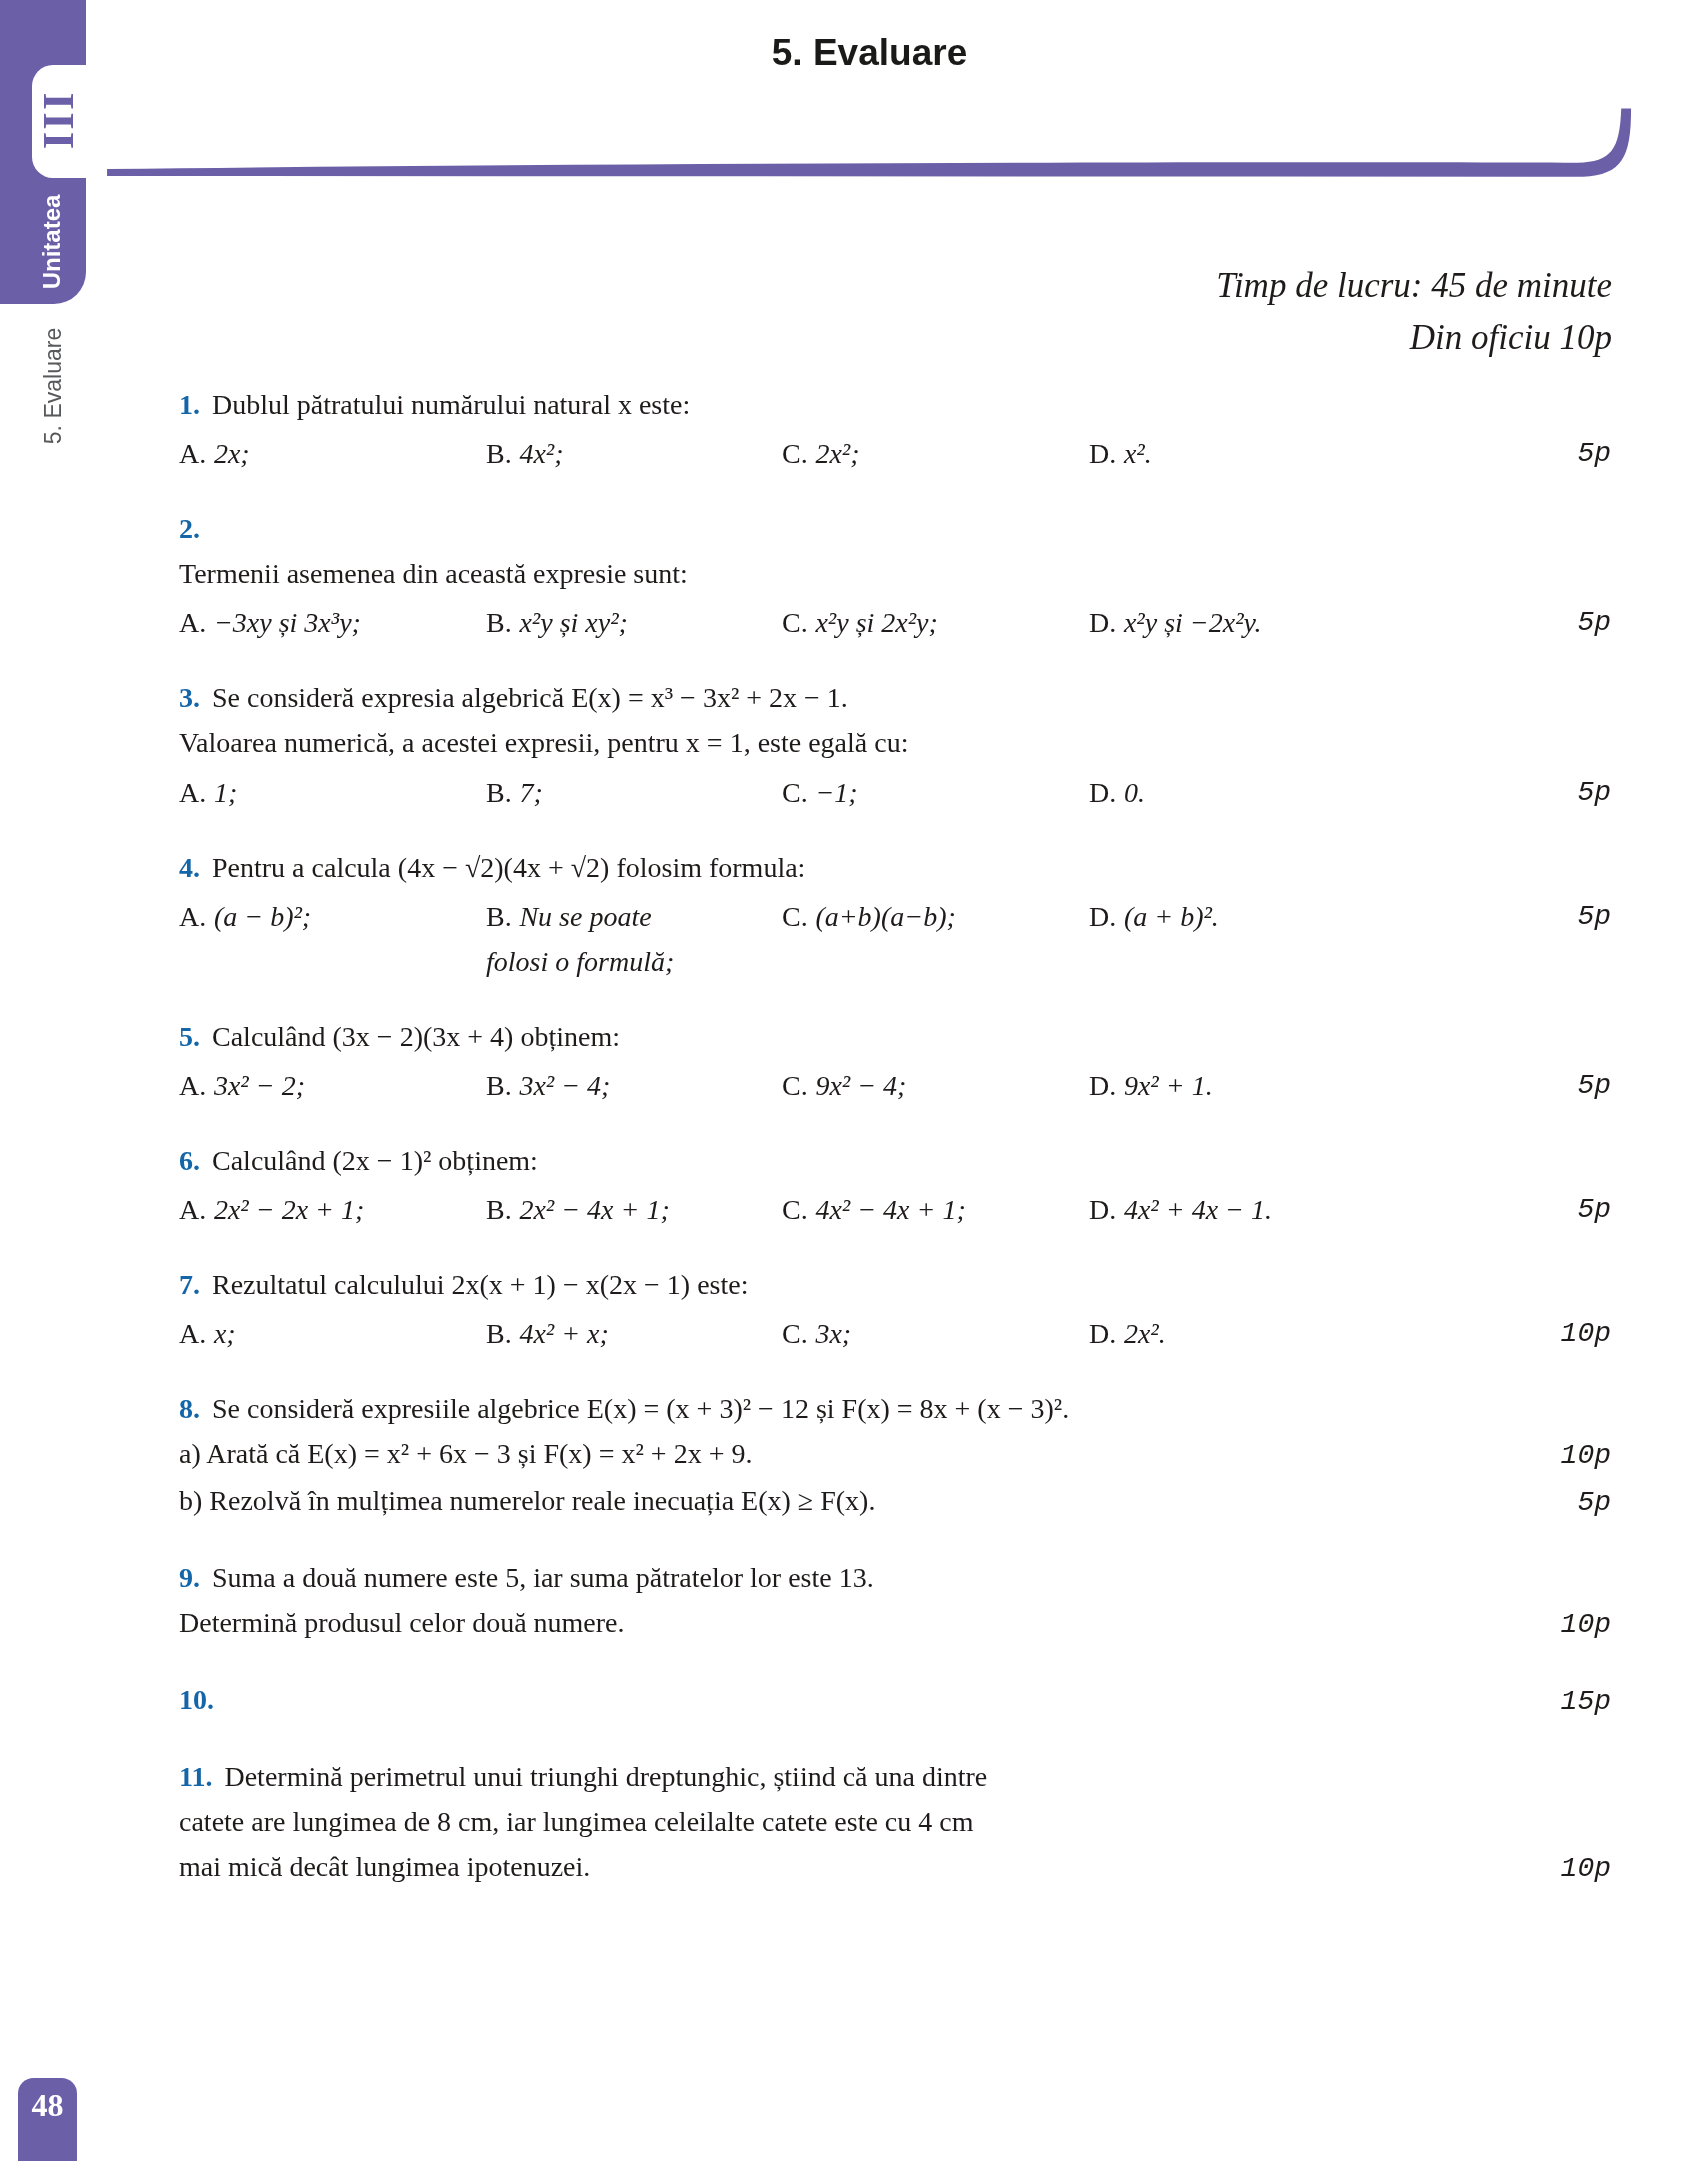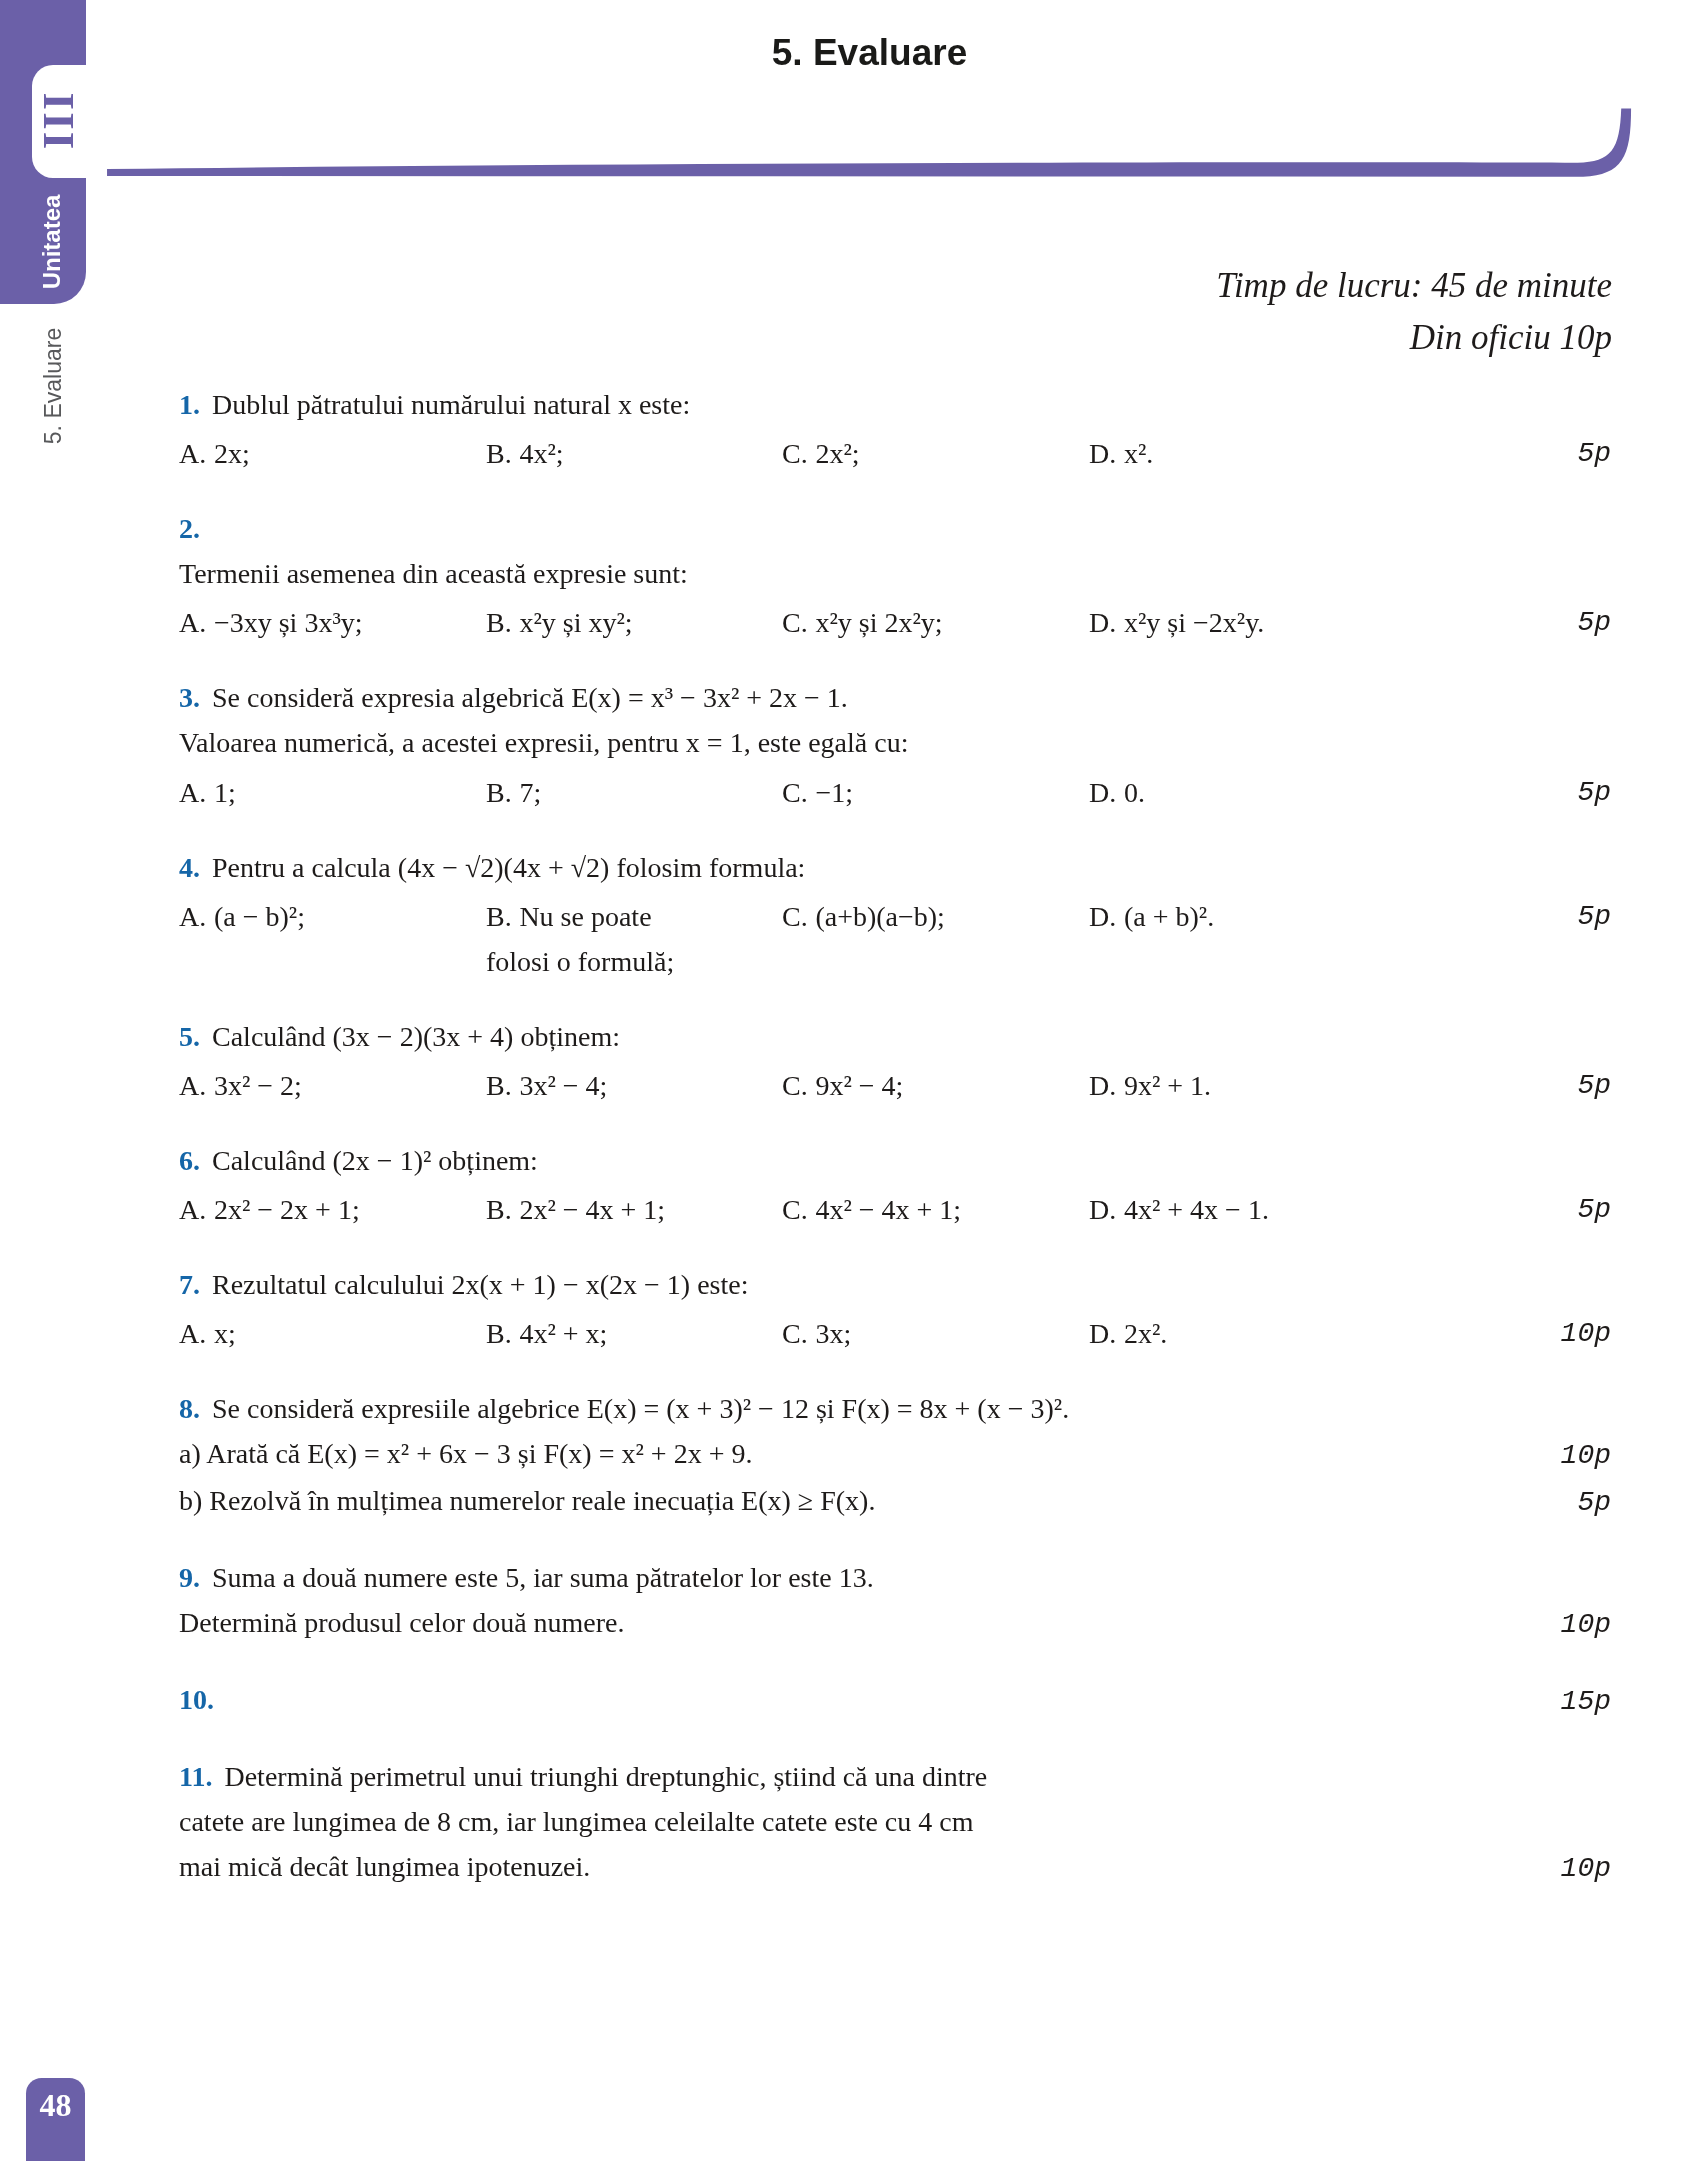--- a/index.html
+++ b/index.html
@@ -10,42 +10,42 @@
   }
   
   .tab{position:absolute;left:0;top:0;width:86px;height:304px;background:#6b60a8;border-radius:0 0 32px 0;}
   .chip{position:absolute;left:32px;top:65px;width:54px;height:113px;background:#ffffff;border-radius:21px 0 0 21px;}
   .roman{position:absolute;left:50%;top:50%;transform:translate(-50%,-50%) rotate(90deg);
          font-family:"Liberation Serif",serif;font-weight:700;font-size:45px;color:#6b60a8;letter-spacing:2.1px;}
   .unit-label{position:absolute;left:52px;top:242px;transform:translate(-50%,-50%) rotate(-90deg);
          font-family:"Liberation Sans",sans-serif;font-weight:700;font-size:24px;color:#ffffff;white-space:nowrap;}
   .section-vert{position:absolute;left:53px;top:386px;transform:translate(-50%,-50%) rotate(-90deg);
          font-family:"Liberation Sans",sans-serif;font-weight:500;font-size:23px;color:#58595b;white-space:nowrap;}
-  .pagenum{position:absolute;left:26px;top:2078px;width:59px;height:84px;background:#6b60a8;
+  .pagenum{position:absolute;left:18px;top:2078px;width:59px;height:84px;background:#6b60a8;
          border-radius:15.5px 15.5px 0 0;text-align:center;}
   .pagenum span{display:inline-block;margin-top:11.3px;font-family:"Liberation Serif",serif;
          font-weight:700;font-size:32px;color:#ffffff;line-height:1;}
   
   .page-title{position:absolute;left:106px;top:32px;width:1527px;text-align:center;
          font-family:"Liberation Sans",sans-serif;font-weight:700;font-size:37px;color:#1a1a18;}
   .swoosh{position:absolute;left:100px;top:100px;}
   .meta{position:absolute;right:92px;top:260px;text-align:right;
          font-style:italic;font-size:35px;line-height:52px;color:#1e1b1a;}
   
   .questions{position:absolute;left:179px;top:382px;width:1432px;font-size:28px;line-height:45px;}
   .q-block{margin-top:30px;}
   .q-block:first-child{margin-top:0;}
   .q-line{display:flex;align-items:baseline;}
   .q-num{color:#1566a8;font-weight:700;margin-right:12px;}
   .q-text{white-space:nowrap;}
   .pts{margin-left:auto;font-style:italic;padding-left:14px;font-family:Liberation Mono, monospace;}
   .opts-row{display:grid;grid-template-columns:307px 296px 307px 317px 1fr;align-items:start;margin-top:4.2px;}
   .opt-cell{padding-right:12.7px;}
   .opt-k{font-style:normal;}
-  .opt-v{margin-left:7.7px;white-space:pre-line;}
+  .opt-v{font-style:italic;margin-left:7.7px;white-space:pre-line;}
   .opts-pts{text-align:right;font-style:italic;}
 </style>
 </head>
 <body>
 
 <div class="page">
 
   <div class="tab">
     <div class="chip">
       <span class="roman">III</span>

